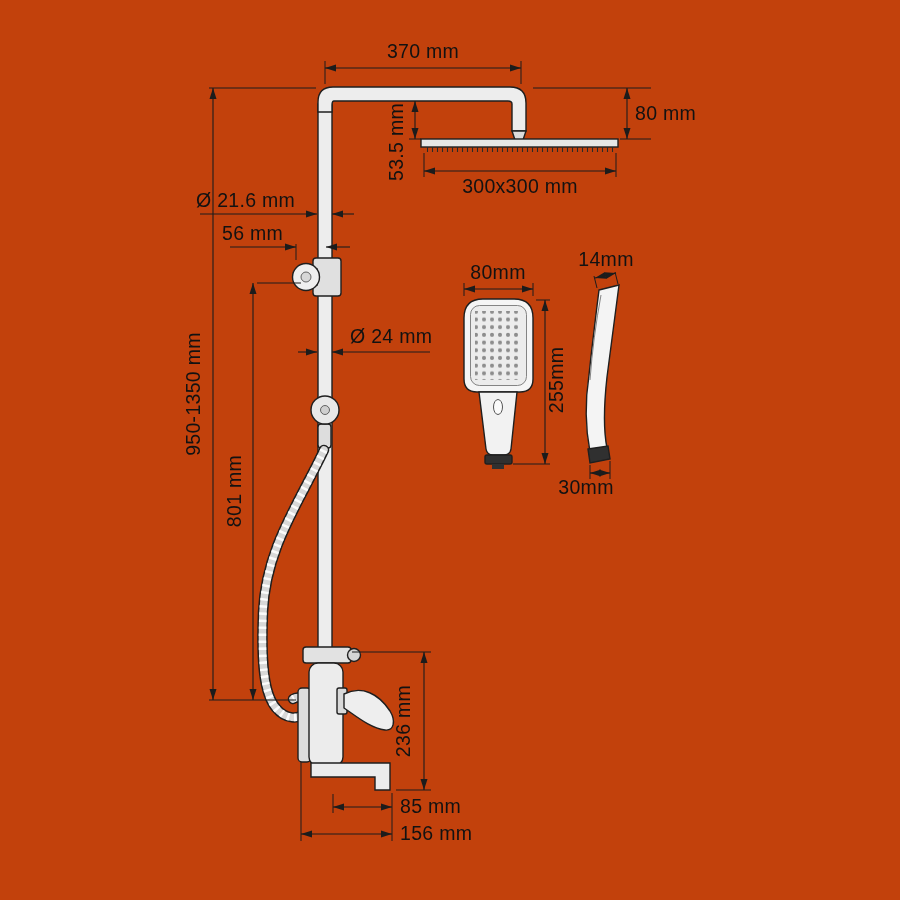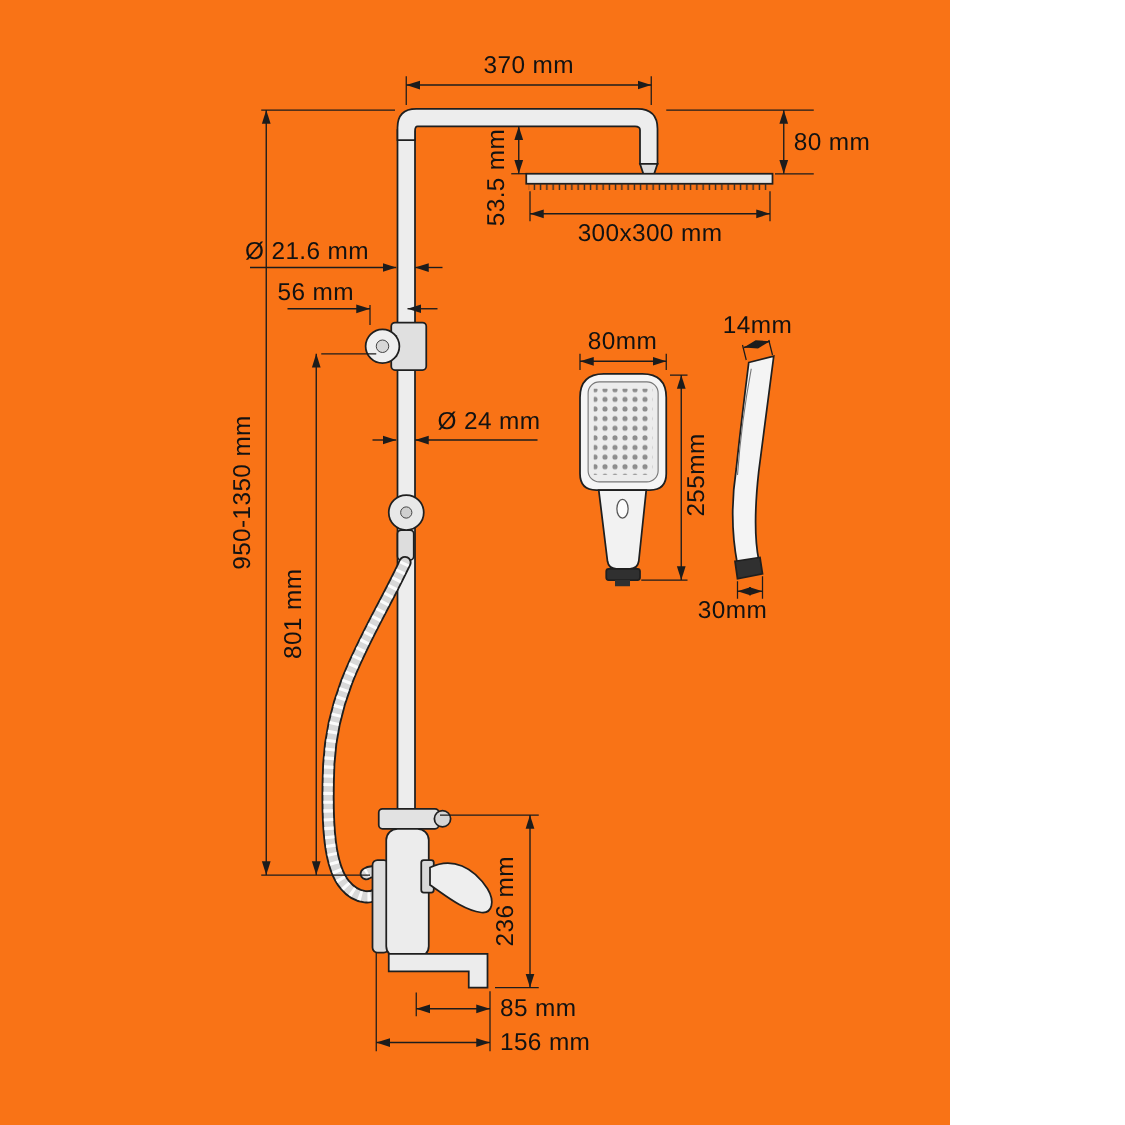--- a/index.html
+++ b/index.html
@@ -1,16 +1,16 @@
 <!DOCTYPE html>
 <html><head>
 <meta charset="utf-8">
 <style>
   html,body{margin:0;padding:0;background:#ffffff;}
-  .sheet{position:relative;width:760px;height:900px;background:#f97316;overflow:hidden;}
+  .sheet{position:relative;width:900px;height:900px;background:#c2410c;overflow:hidden;}
   svg{position:absolute;left:0;top:0;}
   .lbl{font-family:"Liberation Sans",sans-serif;font-size:19.5px;fill:#121212;letter-spacing:.3px;}
   .dim{stroke:#1c1c1c;stroke-width:1.1;fill:none;}
   .ext{stroke:#1c1c1c;stroke-width:1;fill:none;}
   .part{stroke:#1f1f1f;stroke-width:1.4;}
   .thin{stroke:#777;stroke-width:.9;fill:none;}
 </style>
 </head>
 <body>
 

